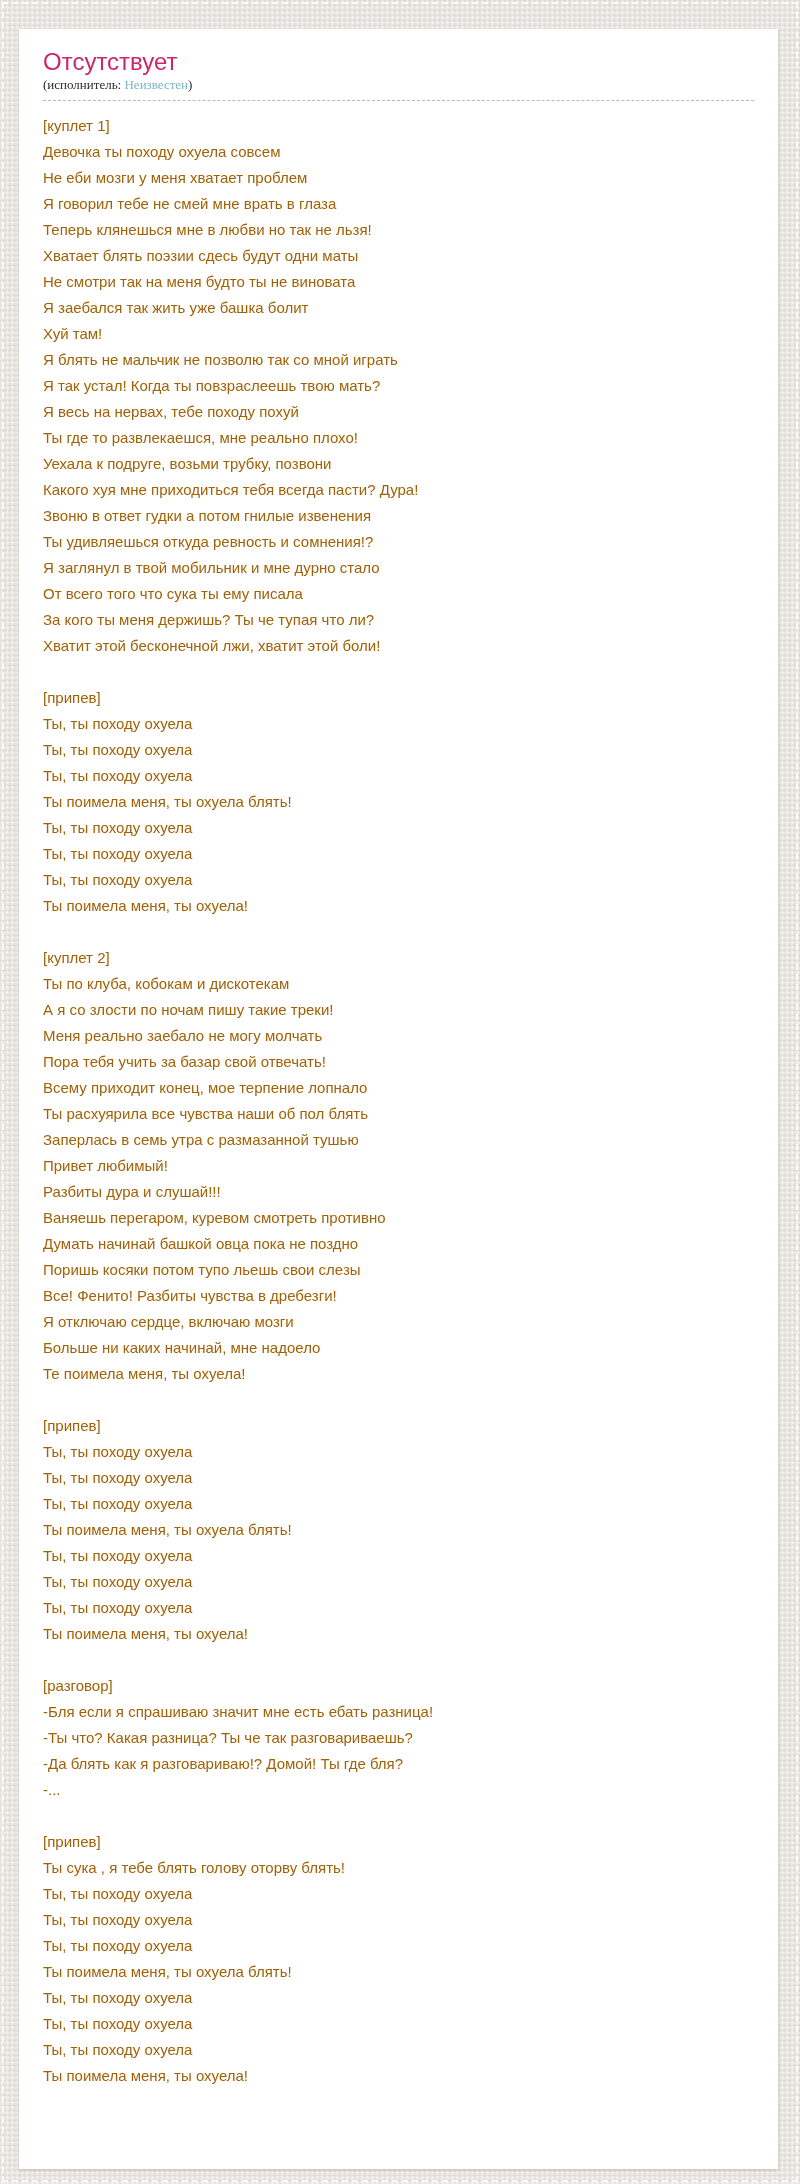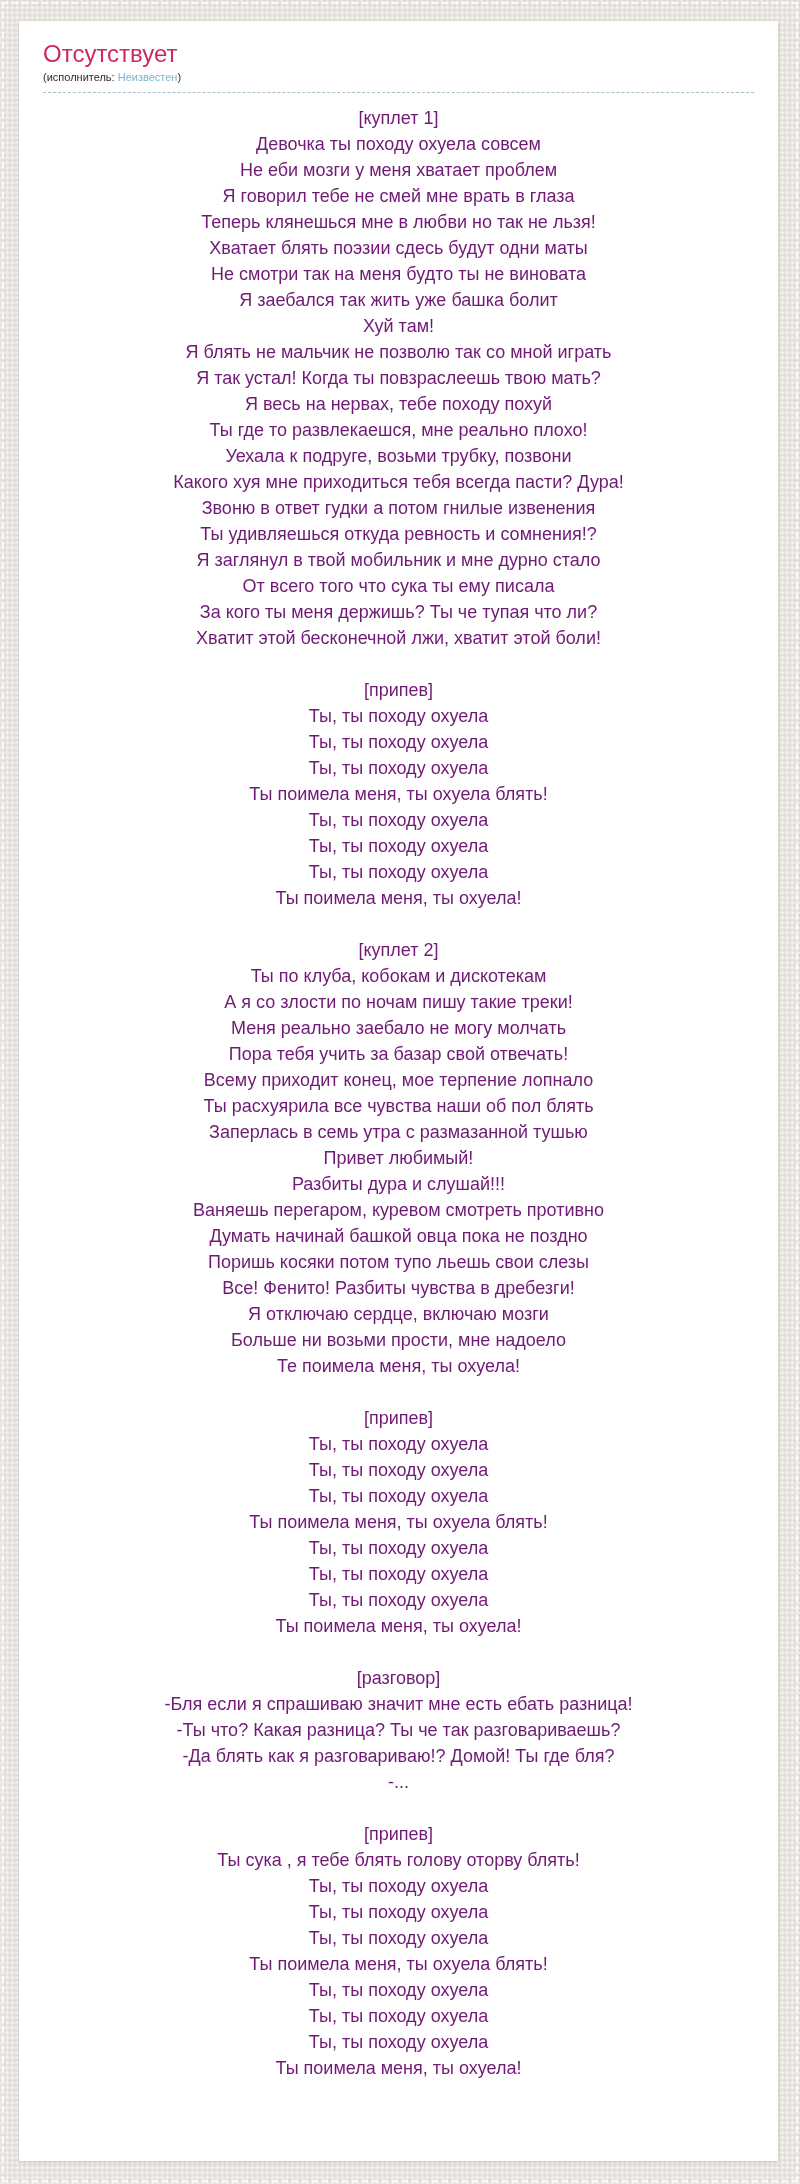--- a/index.html
+++ b/index.html
@@ -12,43 +12,43 @@
     background-size:5px 5px,5px 5px;
     background-position:0 0,2px 3px;
     font-family:"Liberation Sans","DejaVu Sans",sans-serif;
   }
   .stitch{
     position:absolute;inset:2px;
     border:2px dashed rgba(255,255,255,.78);
     pointer-events:none;
   }
   .card{
-    position:absolute;left:19px;top:21px;width:759px;height:2140px;
+    position:absolute;left:19px;top:29px;width:759px;height:2140px;
     background:#ffffff;box-sizing:border-box;
     padding:20px 24px 26px 24px;
     box-shadow:0 1px 3px rgba(90,80,70,.25);
   }
   .header{
     border-bottom:1px dashed #a8bfce;
     padding-bottom:5px;
     margin-bottom:12px;
   }
   .title{
     margin:0;
     font-size:24px;line-height:26px;font-weight:400;
     color:#cd2765;
   }
   .artist-line{
-    font-size:11px;line-height:20px;color:#2b2b2b;
+    font-size:13px;line-height:20px;color:#2b2b2b;font-family:Liberation Serif, serif;
   }
   .artist-link{
     color:#79b5c6;text-decoration:none;cursor:pointer;
   }
   .lyrics{
-    font-size:18px;line-height:26px;color:#701a75;text-align:center;
+    font-size:15px;line-height:26px;color:#a16207;
   }
   .stanza{margin:0 0 26px 0;}
   .stanza:last-child{margin-bottom:0;}
   .line{white-space:pre-wrap;}
 </style>
 </head>
 <body>
 
 <div class="stitch"></div>
 
@@ -101,21 +101,21 @@
         <div class="line">Всему приходит конец, мое терпение лопнало</div>
         <div class="line">Ты расхуярила все чувства наши об пол блять</div>
         <div class="line">Заперлась в семь утра с размазанной тушью</div>
         <div class="line">Привет любимый!</div>
         <div class="line">Разбиты дура и слушай!!!</div>
         <div class="line">Ваняешь перегаром, куревом смотреть противно</div>
         <div class="line">Думать начинай башкой овца пока не поздно</div>
         <div class="line">Поришь косяки потом тупо льешь свои слезы</div>
         <div class="line">Все! Фенито! Разбиты чувства в дребезги!</div>
         <div class="line">Я отключаю сердце, включаю мозги</div>
-        <div class="line">Больше ни возьми прости, мне надоело</div>
+        <div class="line">Больше ни каких начинай, мне надоело</div>
         <div class="line">Те поимела меня, ты охуела!</div>
       </div>
       <div class="stanza">
         <div class="line">[припев]</div>
         <div class="line">Ты, ты походу охуела</div>
         <div class="line">Ты, ты походу охуела</div>
         <div class="line">Ты, ты походу охуела</div>
         <div class="line">Ты поимела меня, ты охуела блять!</div>
         <div class="line">Ты, ты походу охуела</div>
         <div class="line">Ты, ты походу охуела</div>

